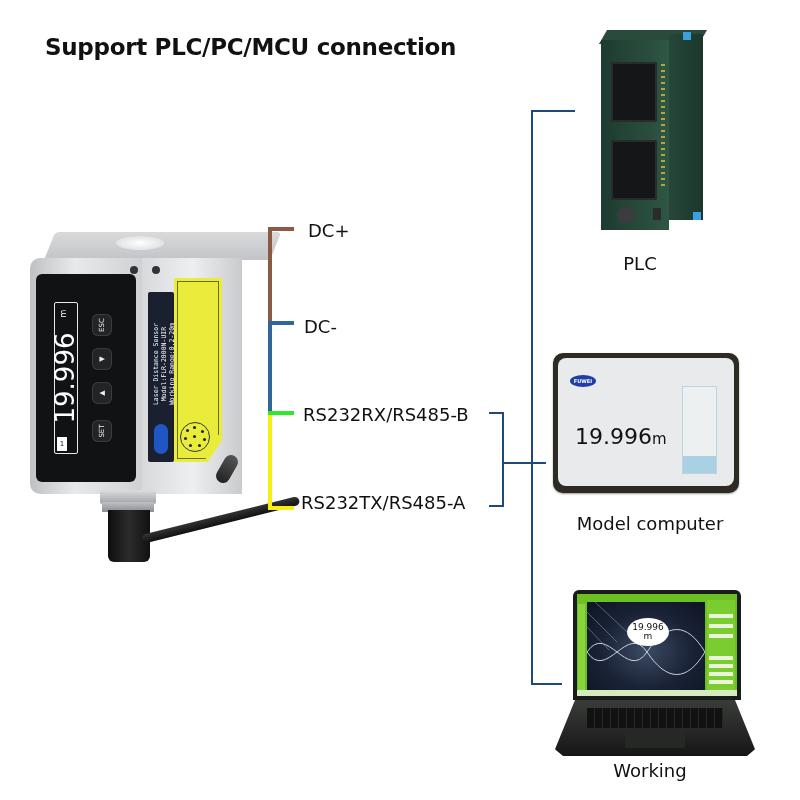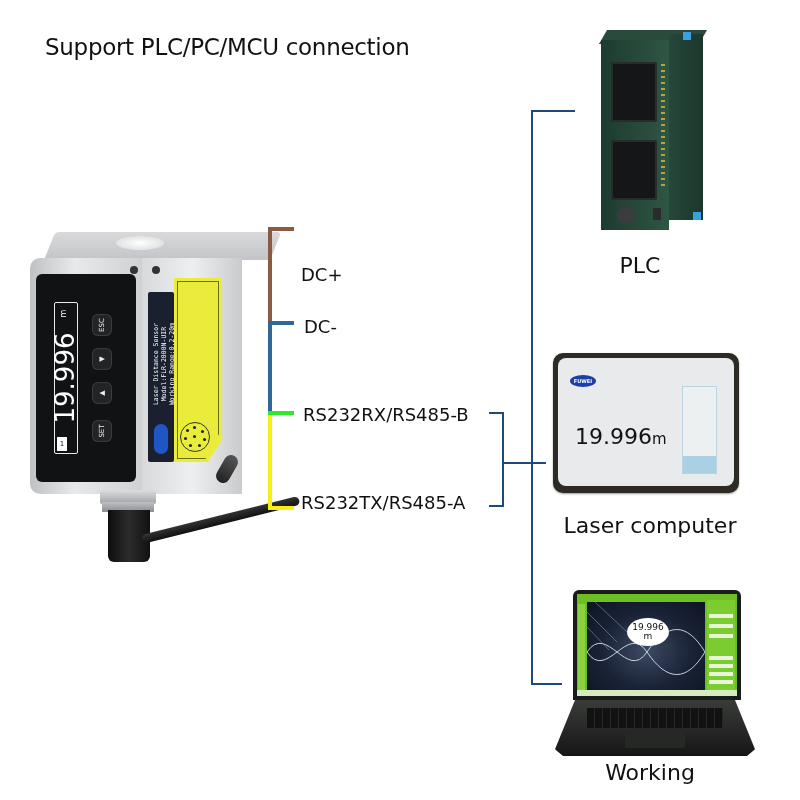--- a/index.html
+++ b/index.html
@@ -1,30 +1,30 @@
 <!DOCTYPE html>
 <html><head>
 <meta charset="utf-8">
 <style>
   html, body { margin: 0; padding: 0; background: #ffffff; }
   body { width: 800px; height: 800px; position: relative; overflow: hidden; font-family: "DejaVu Sans", sans-serif; color: #111; }
   .abs { position: absolute; }
 
   
-  .title { left: 45px; top: 34px; font-size: 23px; font-weight: normal; letter-spacing: -0.3px; color: #111; white-space: nowrap; }
+  .title { left: 45px; top: 34px; font-size: 23px; font-weight: bold; letter-spacing: -0.3px; color: #111; white-space: nowrap; }
 
   
   .wire-label { font-size: 18px; color: #111; white-space: nowrap; font-family: "DejaVu Sans", sans-serif; }
-  .lbl-dcp { left: 301px; top: 220px; margin-top: 44px; }
+  .lbl-dcp { left: 308px; top: 220px; }
   .lbl-dcm { left: 304px; top: 316px; }
   .lbl-rx  { left: 303px; top: 404px; }
   .lbl-tx  { left: 301px; top: 492px; }
 
   
-  .dev-label { font-size: 22px; color: #111; white-space: nowrap; text-align: center; }
+  .dev-label { font-size: 18px; color: #111; white-space: nowrap; text-align: center; }
   .lbl-plc { left: 580px; top: 253px; width: 120px; }
   .lbl-upper { left: 545px; top: 513px; width: 210px; }
   .lbl-computer { left: 580px; top: 760px; width: 140px; }
 
   
   .sensor { left: 30px; top: 232px; width: 220px; height: 275px; }
   .sensor-top { position: absolute; left: 14px; top: 0; width: 226px; height: 28px;
     background: linear-gradient(180deg, #d9dadc, #c2c4c7); transform: skewX(-22deg); transform-origin: bottom left; border-radius: 4px 4px 0 0; }
   .sensor-lens { position: absolute; left: 86px; top: 4px; width: 48px; height: 14px; border-radius: 50%; background: radial-gradient(#ffffff, #d5d6d8); }
   .sensor-front { position: absolute; left: 0; top: 26px; width: 112px; height: 236px; background: linear-gradient(90deg, #bfc1c4, #e8e9ea 40%, #cfd1d3); border-radius: 10px 0 0 10px; }
@@ -189,21 +189,21 @@
   <div class="upper-screen">
     <div class="upper-logo">FUWEI</div>
     <div class="upper-val">
       <span>19.996</span><span class="upper-unit">m</span>
     </div>
     <div class="upper-bar">
       <div class="upper-bar-fill" id="upper-fill" style="height: 20%;"></div>
     </div>
   </div>
 </div>
-<div class="abs dev-label lbl-upper">Laser computer</div>
+<div class="abs dev-label lbl-upper">Model computer</div>
 
 <div class="abs laptop">
   <div class="lap-lid">
     <div class="lap-screen">
       <div class="lap-sidebar"></div>
       <div class="lap-view">
         <svg class="lap-wave" viewBox="0 0 118 88">
           <path d="M0 50 C20 20, 40 80, 60 50 S100 20, 118 50" stroke="#c8d0dc" stroke-width="1" fill="none"></path>
           <path d="M0 50 C20 80, 40 20, 60 50 S100 80, 118 50" stroke="#c8d0dc" stroke-width="1" fill="none"></path>
           <path d="M0 10 L30 40 M8 0 L40 30 M0 25 L22 48" stroke="#8a94a8" stroke-width="0.6" fill="none"></path>

